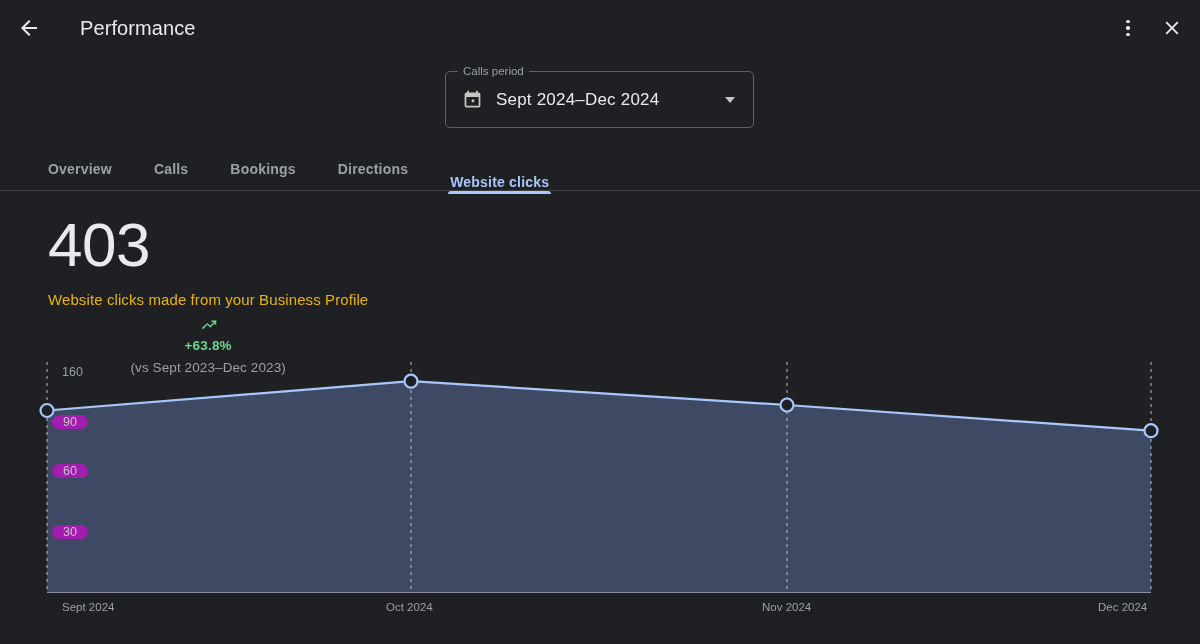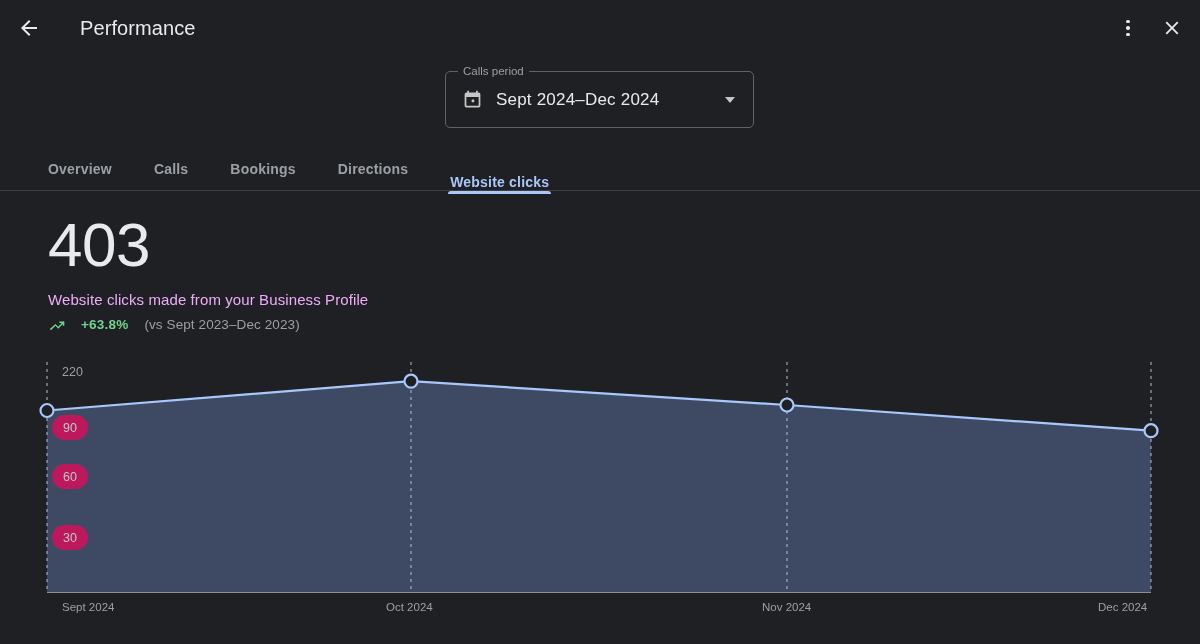--- a/index.html
+++ b/index.html
@@ -84,39 +84,39 @@
     background: #3c4043;
   }
 
   
   .metric { position: absolute; left: 48px; top: 212px; }
   .metric-value {
     font-size: 62px; line-height: 66px; color: #e8eaed; font-weight: 400;
     letter-spacing: -.5px;
   }
   .metric-label {
-    margin-top: 13px; font-size: 15px; color: #f0abfc; letter-spacing: .1px;
+    margin-top: 13px; font-size: 15px; color: #eab308; letter-spacing: .1px;
   }
   .metric-delta {
-    margin-top: 9px; display: flex; align-items: center; gap: 16px;
+    margin-top: 9px; display: flex; align-items: center; gap: 7px; flex-direction: column;
   }
   .delta-pct { font-size: 13.5px; font-weight: 700; color: #6dd58c; letter-spacing: .2px; }
   .delta-cmp { font-size: 13.5px; color: #9aa0a6; letter-spacing: .1px; }
 
   
   .chart { position: absolute; left: 0; top: 352px; width: 1200px; height: 292px; }
   .chart svg { display: block; }
   .ylabel-top {
     position: absolute; left: 62px; top: 365px;
     font-size: 12.5px; color: #9aa0a6;
   }
   .ychip {
     position: absolute; left: 52px;
-    height: 25px; min-width: 36px; padding: 0 9px;
-    background: #be185d; border-radius: 13px;
+    height: 14px; min-width: 36px; padding: 0 9px;
+    background: #a21caf; border-radius: 13px;
     display: flex; align-items: center; justify-content: center;
     font-size: 12.5px; color: #c4c7c5;
   }
   .xlabel {
     position: absolute; top: 601px; font-size: 11.5px; color: #9aa0a6;
     white-space: nowrap;
   }
 </style>
 </head>
 <body>
@@ -213,21 +213,21 @@
       <line x1="47" y1="240.5" x2="1151" y2="240.5" stroke="#8a9099" stroke-width="1"></line>
       <g id="markerGroup">
           <circle cx="47" cy="58.5" r="6.5" fill="#1f2023" stroke="#a8c7fa" stroke-width="2.2"></circle>
           <circle cx="411" cy="29.2" r="6.5" fill="#1f2023" stroke="#a8c7fa" stroke-width="2.2"></circle>
           <circle cx="787" cy="53.0" r="6.5" fill="#1f2023" stroke="#a8c7fa" stroke-width="2.2"></circle>
           <circle cx="1151" cy="78.7" r="6.5" fill="#1f2023" stroke="#a8c7fa" stroke-width="2.2"></circle>
         </g>
     </svg>
   </div>
 
-  <div class="ylabel-top">220</div>
+  <div class="ylabel-top">160</div>
   <div class="ychip" style="top:415px">90</div>
   <div class="ychip" style="top:464px">60</div>
   <div class="ychip" style="top:525px">30</div>
 
   <div class="xlabel" style="left:62px">Sept 2024</div>
   <div class="xlabel" style="left:386px">Oct 2024</div>
   <div class="xlabel" style="left:762px">Nov 2024</div>
   <div class="xlabel" style="left:1098px">Dec 2024</div>
 
 </div>

